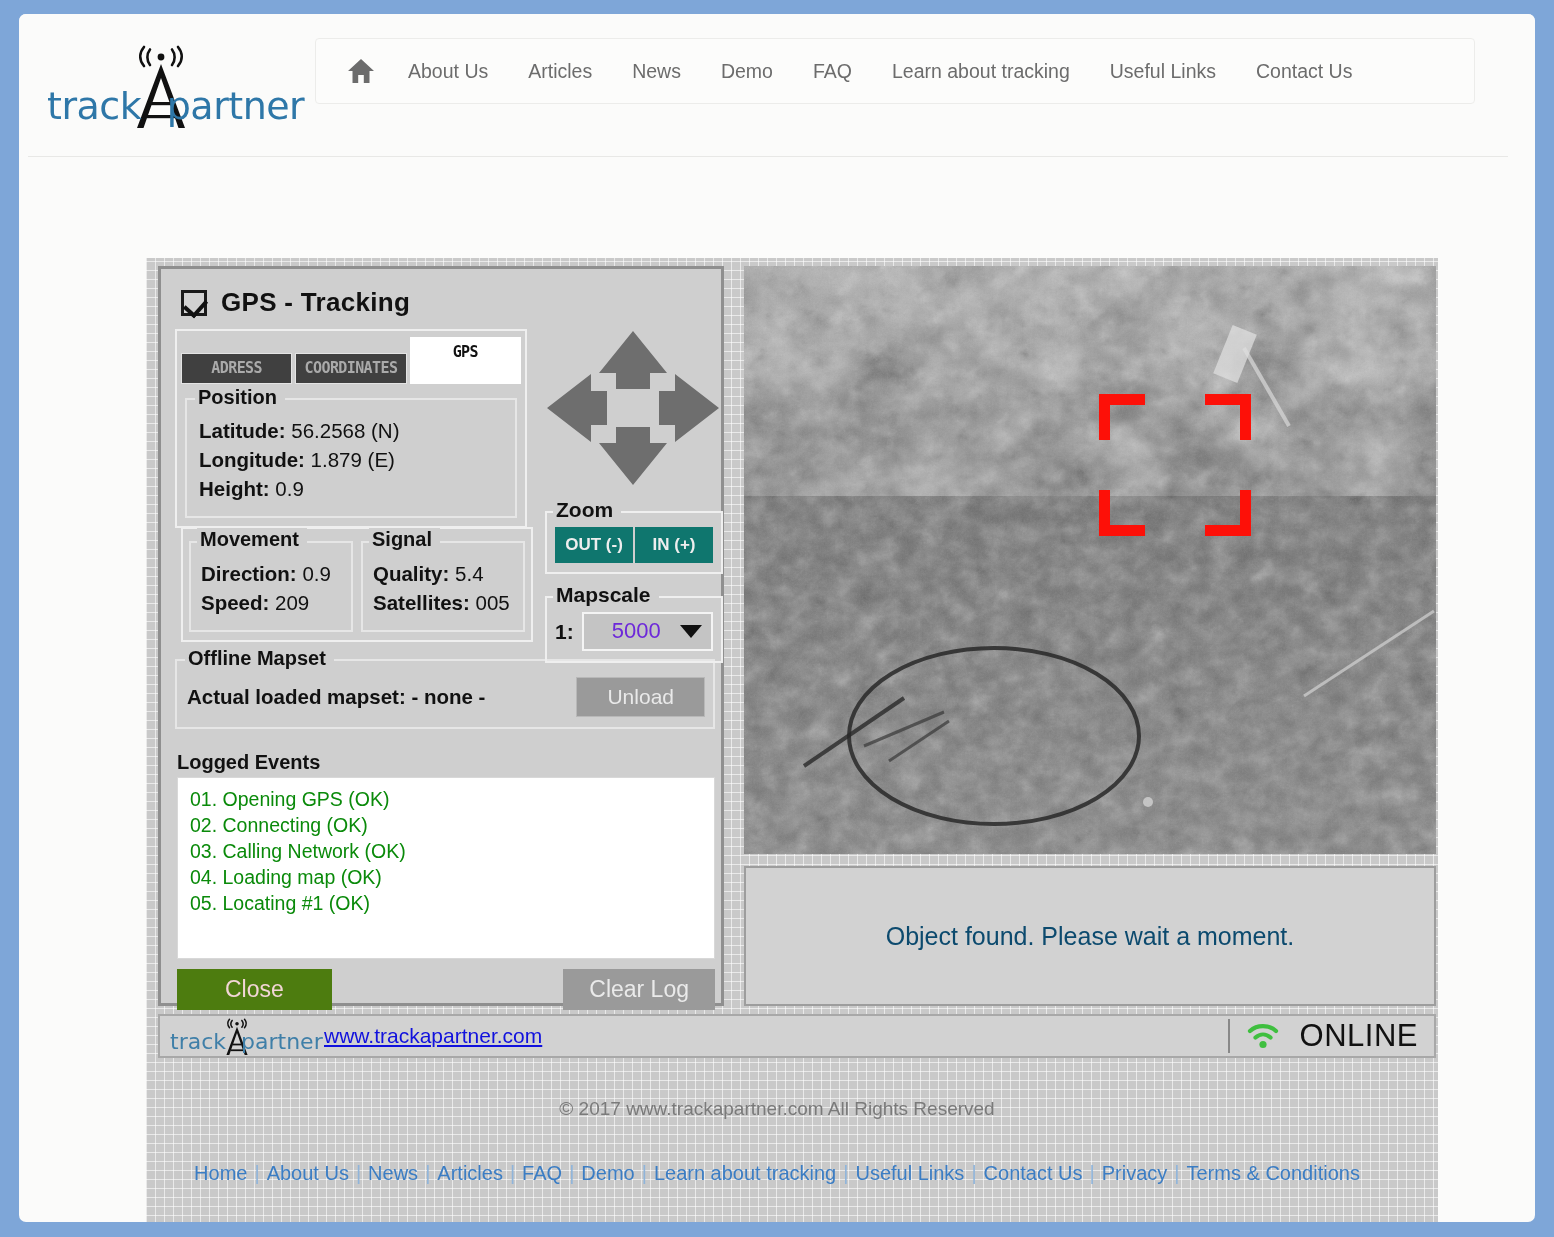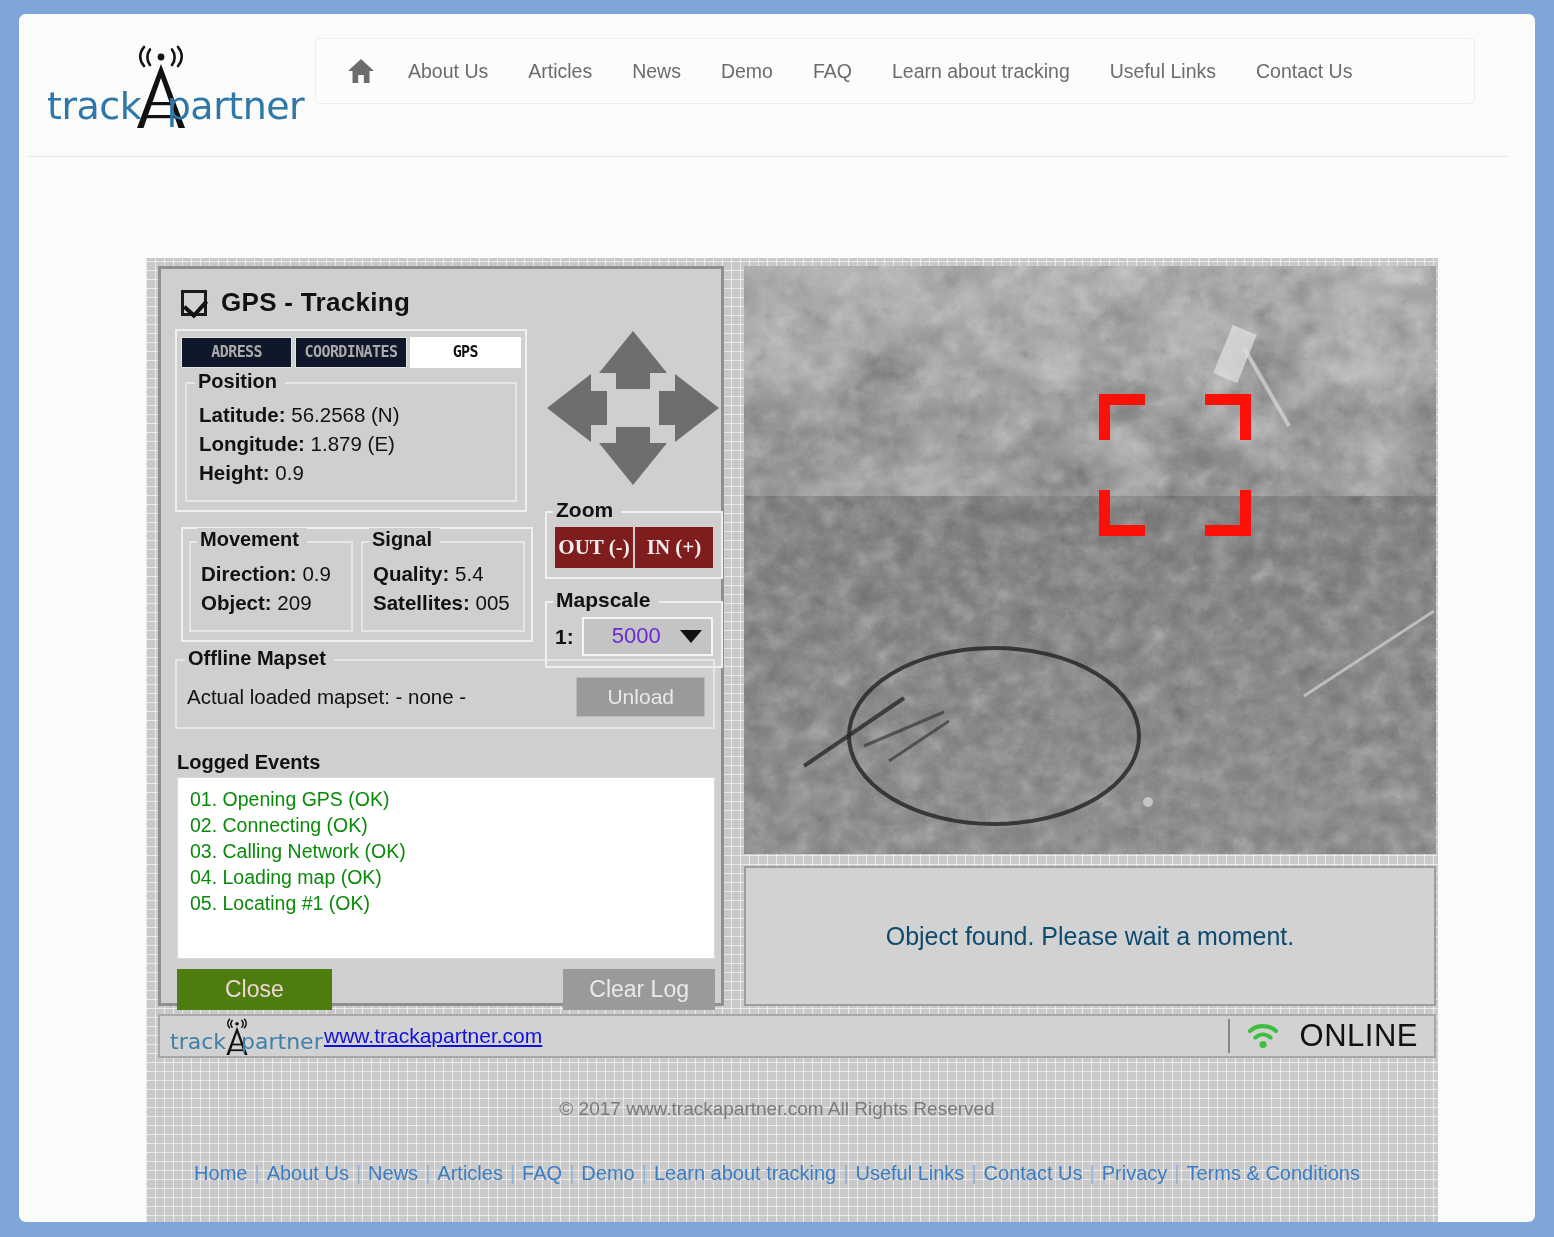--- a/index.html
+++ b/index.html
@@ -188,21 +188,21 @@
     flex: 1;
     text-align: center;
     padding: 5px 2px 6px;
     font-family: "DejaVu Sans Mono", monospace;
     font-size: 15px;
     font-weight: bold;
     letter-spacing: -0.6px;
     border: 1px solid #e4e4e4;
     cursor: pointer;
   }
-  .tab.inactive { background: #0f172a; color: #aaaaaa; }
+  .tab.inactive { background: #404040; color: #aaaaaa; margin-top: 16px; }
   .tab.active   { background: #ffffff; color: #111111; border-color:#ffffff; }
 
   .position-group {
     margin: 14px 4px 4px 4px;
     border: 2px solid #e6e6e6;
     position: relative;
     padding: 14px 6px 10px 12px;
   }
   .position-group .legend {
     position: absolute; top: -14px; left: 8px;
@@ -242,21 +242,21 @@
     width: 540px;
     border: 2px solid #e6e6e6;
     padding: 16px 8px 10px 10px;
   }
   .mapset-group .legend {
     position: absolute; top: -14px; left: 8px;
     background: #cfcfcf; padding: 0 8px 0 3px;
     font-size: 20px; font-weight: bold; color: #111;
   }
   .mapset-row { display: flex; align-items: center; justify-content: space-between; }
-  .mapset-label { font-size: 20.5px; font-weight: normal; color: #111; }
+  .mapset-label { font-size: 20.5px; font-weight: bold; color: #111; }
 
   .btn-gray {
     background: #9a9a9a;
     color: #e9e9e9;
     border: 1px solid #b8b8b8;
     font-size: 21px;
     padding: 7px 30px;
     cursor: pointer;
     font-family: "Liberation Sans", sans-serif;
   }
@@ -324,28 +324,28 @@
     padding: 14px 8px 9px 8px;
   }
   .zoom-group .legend {
     position: absolute; top: -15px; left: 6px;
     background: #cfcfcf; padding: 0 8px 0 3px;
     font-size: 21px; font-weight: bold; color: #111;
   }
   .zoom-buttons { display: flex; gap: 2px; }
   .zoom-btn {
     flex: 1;
-    background: #7f1d1d;
+    background: #0f766e;
     color: #eeeeee;
     border: none;
-    font-size: 21px;
+    font-size: 17px;
     font-weight: bold;
     padding: 8px 2px;
     cursor: pointer;
-    font-family: Liberation Serif, serif;
+    font-family: Liberation Sans, sans-serif;
     white-space: nowrap;
   }
 
   .mapscale-group {
     position: relative;
     margin-top: 22px;
     border: 2px solid #efefef;
     padding: 14px 8px 10px 8px;
   }
   .mapscale-group .legend {
@@ -579,21 +579,21 @@
         </div>
 
         <div class="ms-row">
           <div class="ms-col">
             <div class="legend">Movement</div>
             <div class="kv">
               <b>Direction:</b>
               <span>0.9</span>
             </div>
             <div class="kv">
-              <b>Object:</b>
+              <b>Speed:</b>
               <span>209</span>
             </div>
           </div>
           <div class="ms-col">
             <div class="legend">Signal</div>
             <div class="kv">
               <b>Quality:</b>
               <span>5.4</span>
             </div>
             <div class="kv">

